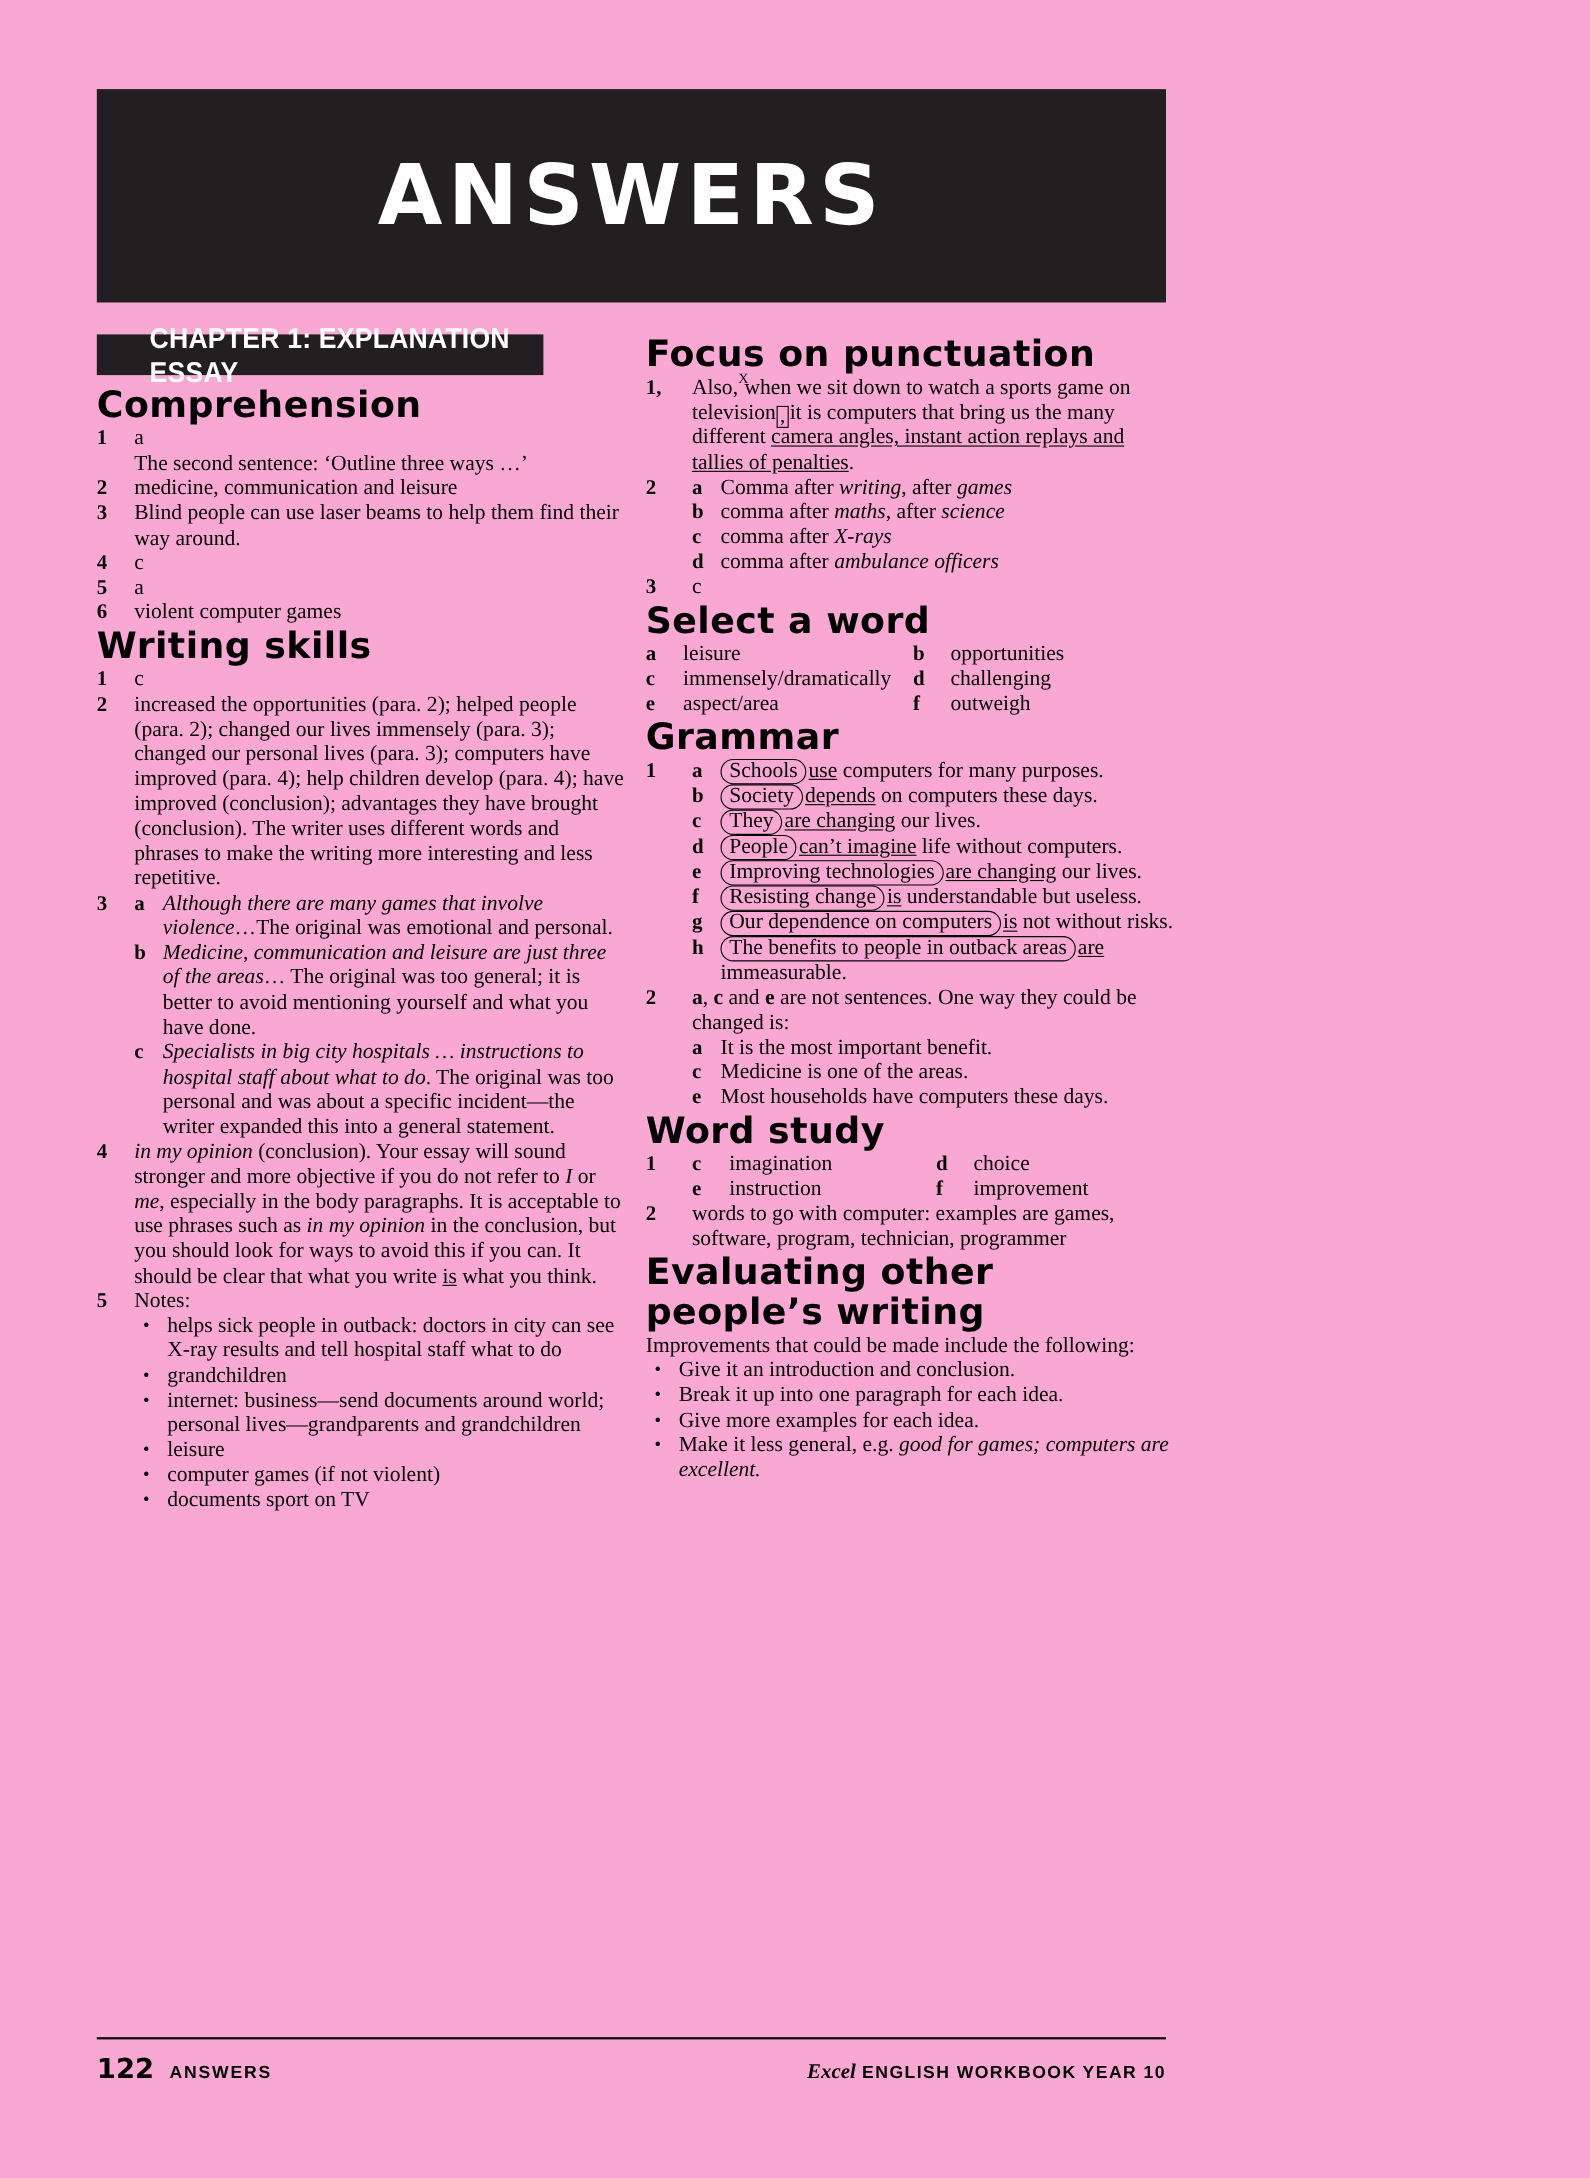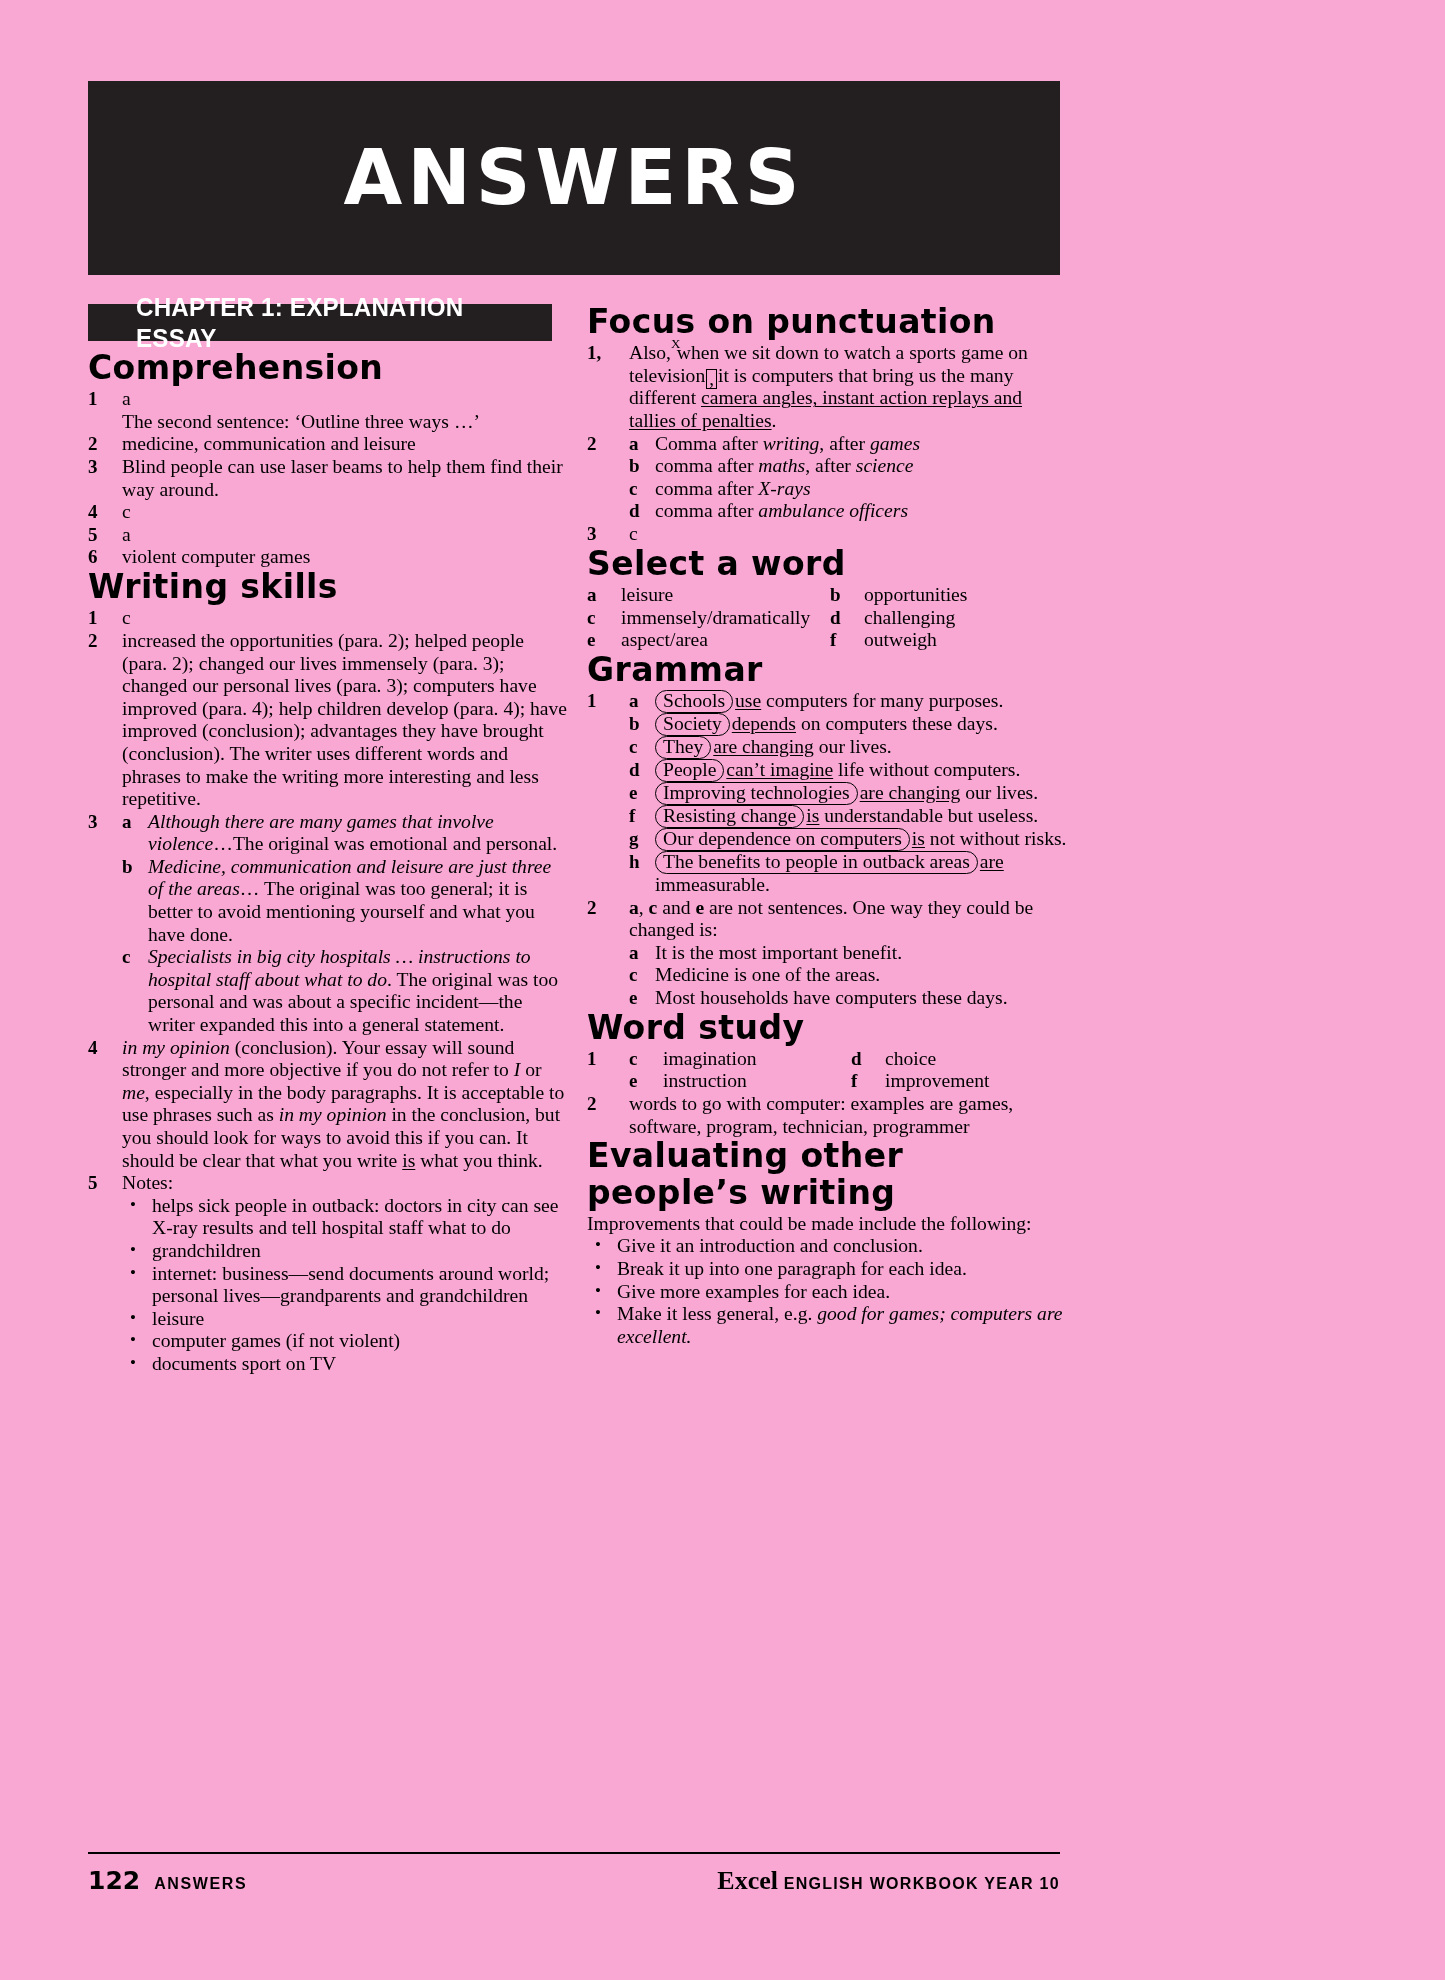--- a/index.html
+++ b/index.html
@@ -7,21 +7,21 @@
 
   .page{position:absolute;left:0;top:0;width:1445px;height:1980px;background:#f9a8d4;}
 
   
   .answers-banner{position:absolute;left:88px;top:81px;width:972px;height:194px;background:#231f20;
       display:flex;align-items:center;justify-content:center;}
   .answers-banner .title{color:#fff;font-family:"DejaVu Sans",sans-serif;font-weight:bold;
       font-size:76px;letter-spacing:5px;line-height:1;}
 
   
-  .chapter-bar{position:absolute;left:88px;top:304px;width:464px;height:37px;background:#231f20;
+  .chapter-bar{position:absolute;left:88px;top:304px;width:406px;height:37px;background:#231f20;
       display:flex;align-items:center;}
   .chapter-bar .label{color:#fff;font-family:"Liberation Sans",sans-serif;font-weight:bold;
       font-size:26px;letter-spacing:.2px;margin-left:48px;transform:scaleX(.93);transform-origin:left center;}
 
   
   .col{position:absolute;top:350px;font-size:19.6px;line-height:22.6px;}
   .col-left{left:88px;width:480px;}
   .col-right{left:587px;width:486px;top:304px;}
 
   h2.sec{font-family:"DejaVu Sans",sans-serif;font-weight:bold;font-size:33px;line-height:1.1;
@@ -64,21 +64,21 @@
 
   
   .footer-rule{position:absolute;left:88px;top:1852px;width:972px;height:1.6px;background:#000;}
   .footer{position:absolute;left:88px;top:1866px;width:972px;display:flex;align-items:baseline;
       justify-content:space-between;}
   .footer .pgno{font-family:"DejaVu Sans",sans-serif;font-weight:bold;font-size:25px;}
   .footer .answord{font-family:"Liberation Sans",sans-serif;font-weight:bold;font-size:16px;
       letter-spacing:1.6px;margin-left:14px;}
   .footer .left{display:flex;align-items:baseline;}
   .footer .right{font-family:"Liberation Sans",sans-serif;font-weight:bold;font-size:16px;letter-spacing:1.3px;}
-  .footer .brand{font-family:"Liberation Serif",serif;font-weight:bold;font-size:26px;letter-spacing:0;text-align:right;}
+  .footer .brand{font-family:"Liberation Serif",serif;font-style:italic;font-weight:bold;font-size:19px;letter-spacing:0;text-align:right;}
 </style>
 </head>
 <body>
 
 <div class="page">
 
   <div class="answers-banner">
     <div class="title">ANSWERS</div>
   </div>
 

